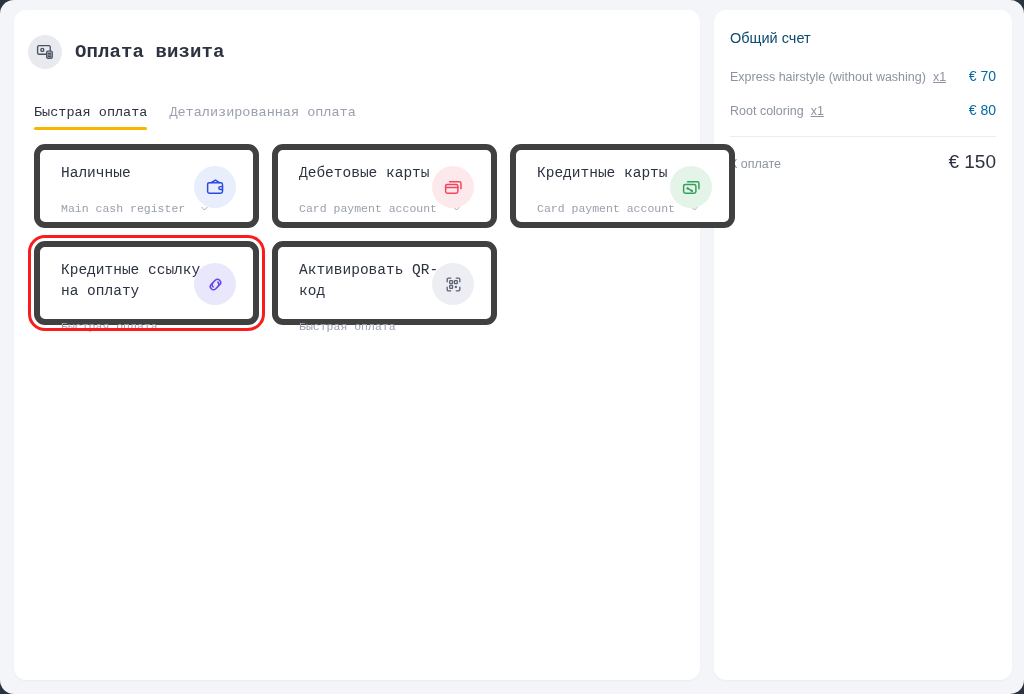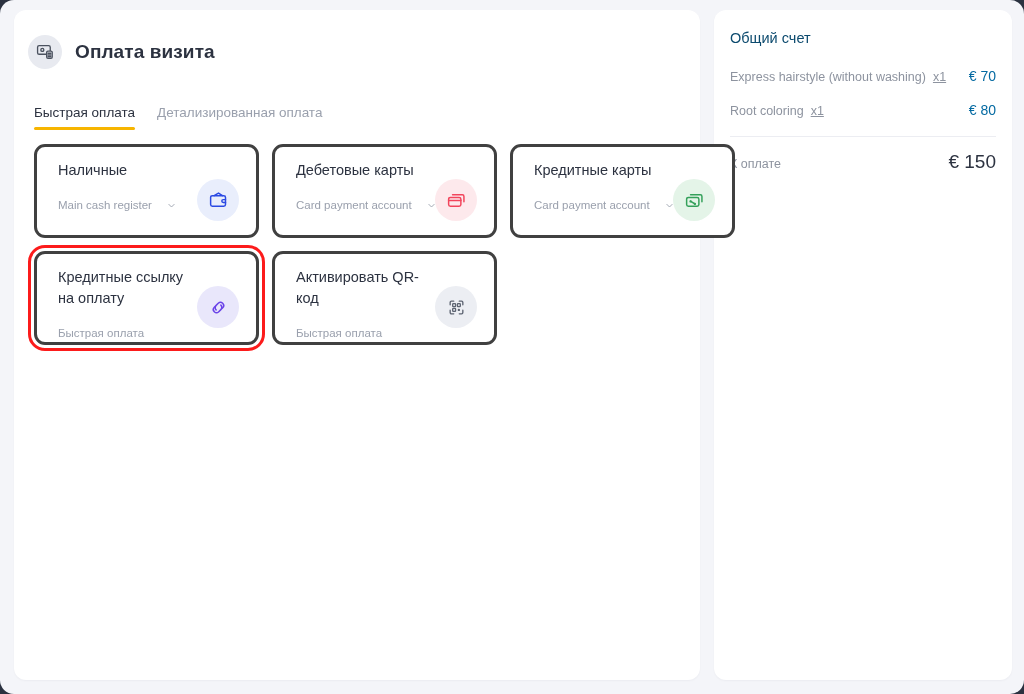--- a/index.html
+++ b/index.html
@@ -24,20 +24,21 @@
     display: flex;
     gap: 14px;
   }
   
   .main-card {
     width: 686px;
     background: #ffffff;
     border-radius: 12px;
     position: relative;
     box-shadow: 0 1px 2px rgba(30,35,50,0.04);
+    font-family: Liberation Mono, monospace;
   }
   .header {
     display: flex;
     align-items: center;
     gap: 13px;
     padding: 18px 0 0 14px;
   }
   .header-icon {
     width: 34px; height: 34px;
     border-radius: 50%;
@@ -78,22 +79,22 @@
   
   .grid {
     margin: 14px 0 0 20px;
     display: grid;
     grid-template-columns: repeat(3, 225px);
     gap: 13px 13px;
     width: 700px;
   }
   .pay-card {
     position: relative;
-    height: 94px;
-    border: 3px solid #404040;
+    height: 84px;
+    border: 6px solid #404040;
     border-radius: 11px;
     background: #fff;
     padding: 13px 14px 0 21px;
     box-sizing: border-box;
     cursor: pointer;
   }
   .pay-card .title {
     font-size: 14.5px;
     color: #2c3240;
     line-height: 1.45;

